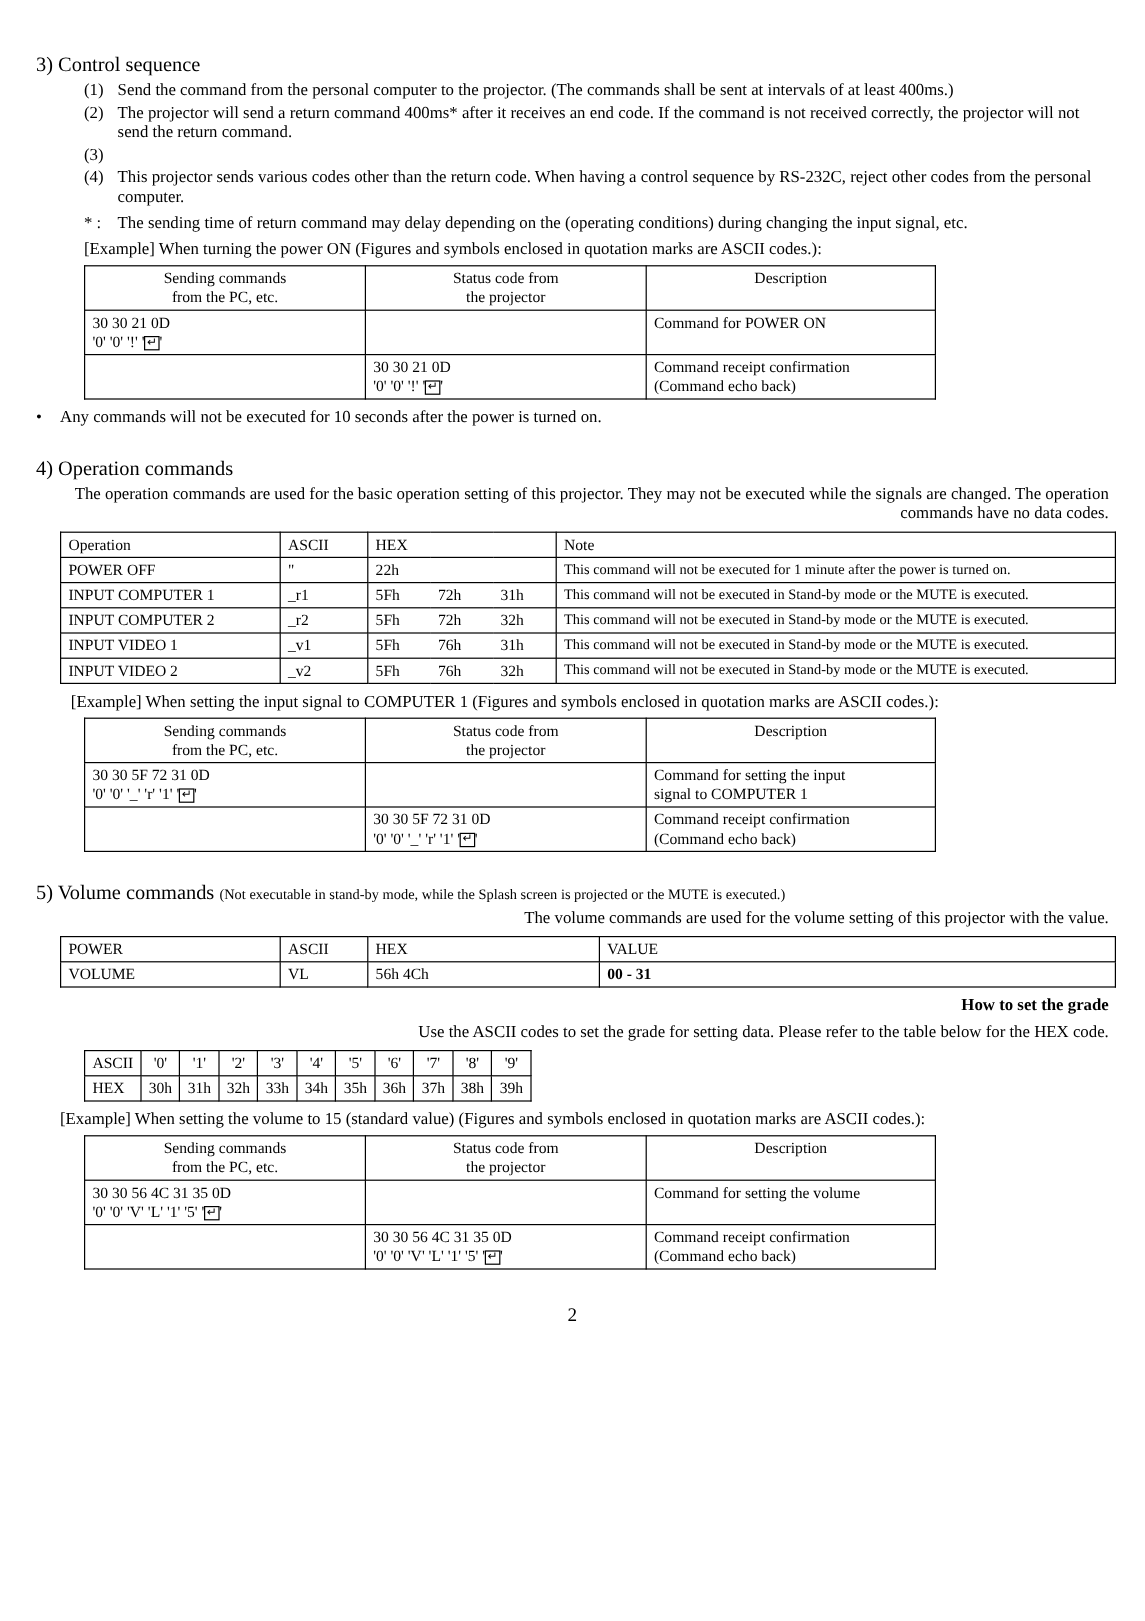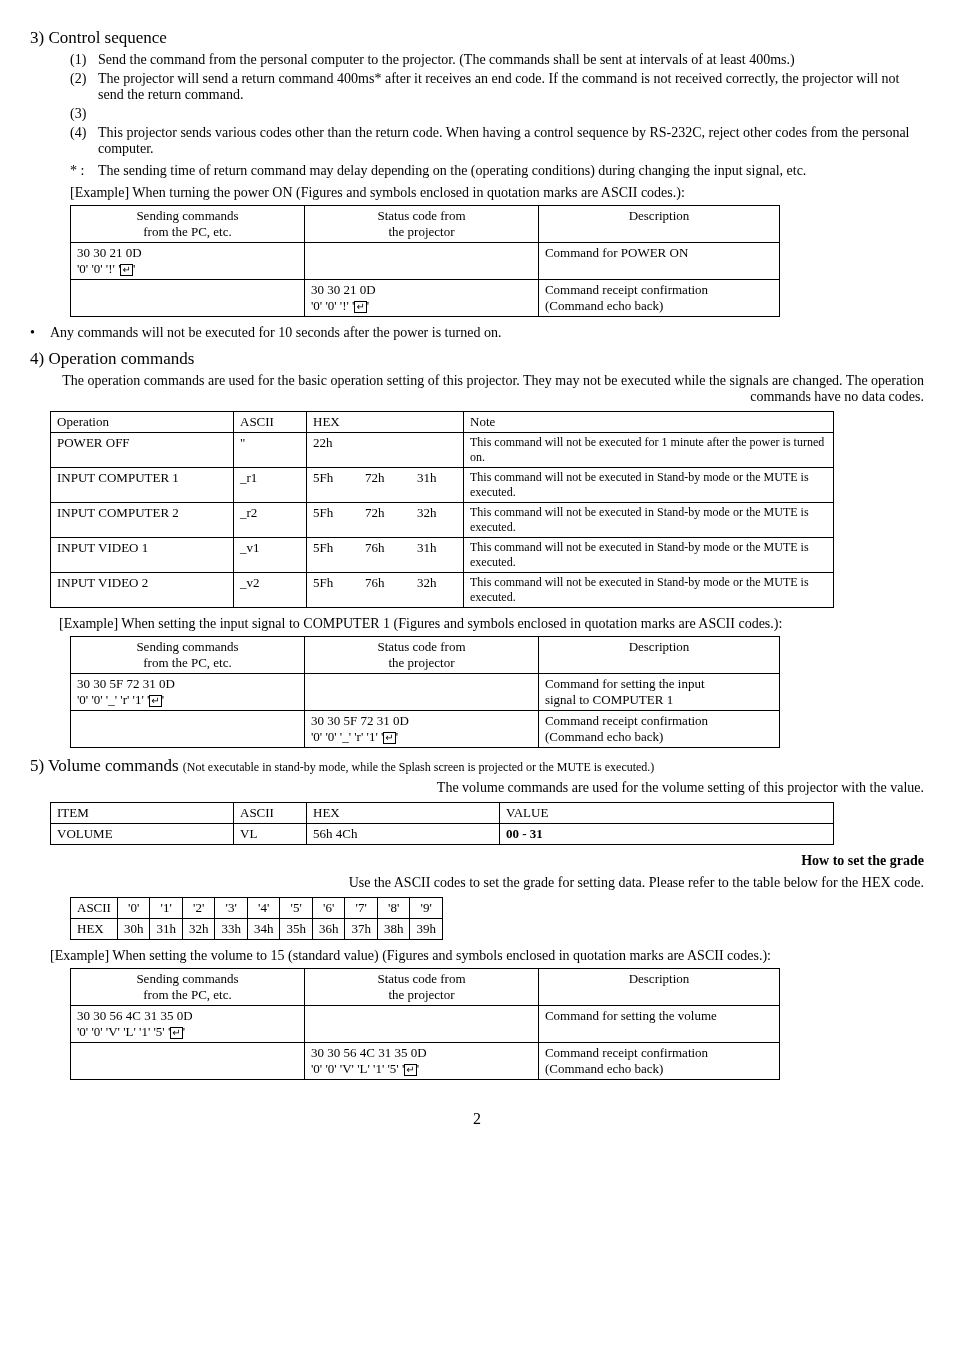--- a/index.html
+++ b/index.html
@@ -8,21 +8,21 @@
     color: #000;
     background: #fff;
     margin: 0;
     padding: 20px 30px;
     width: 894px;
   }
   h3 {
     font-family: "Times New Roman", serif;
     font-size: 17px;
     font-weight: normal;
-    margin: 8px 0 4px 0;
+    margin: 24px 0 4px 0;
   }
   .numbered-list {
     margin: 0 0 6px 40px;
   }
   .numbered-list .item {
     display: flex;
     margin-bottom: 3px;
   }
   .numbered-list .num {
     width: 28px;
@@ -39,21 +39,21 @@
   table {
     border-collapse: collapse;
     margin: 4px 0 8px 40px;
     font-size: 13px;
   }
   table.wide {
     width: 710px;
     border-radius: 30px;
   }
   table.ops {
-    width: 784px;
+    width: 880px;
     margin-left: 20px;
   }
   table.small {
     margin-left: 40px;
   }
   th, td {
     border: 1px solid #000;
     padding: 2px 6px;
     text-align: left;
     vertical-align: top;
@@ -213,21 +213,21 @@
   </table>
 
 <h3>
   <span>5) Volume commands</span> <span class="subnote">(Not executable in stand-by mode, while the Splash screen is projected or the MUTE is executed.)</span>
 </h3>
 <div class="body-indent">The volume commands are used for the volume setting of this projector with the value.</div>
 
 <table class="ops">
   <tbody>
       <tr>
-    <td style="width:170px">ITEM</td>
+    <td style="width:170px">POWER</td>
     <td style="width:60px">ASCII</td>
     <td style="width:180px">HEX</td>
     <td>VALUE</td>
   </tr>
   <tr>
     <td>VOLUME</td>
     <td>VL</td>
     <td>56h    4Ch</td>
     <td class="bold">00 - 31</td>
   </tr>

